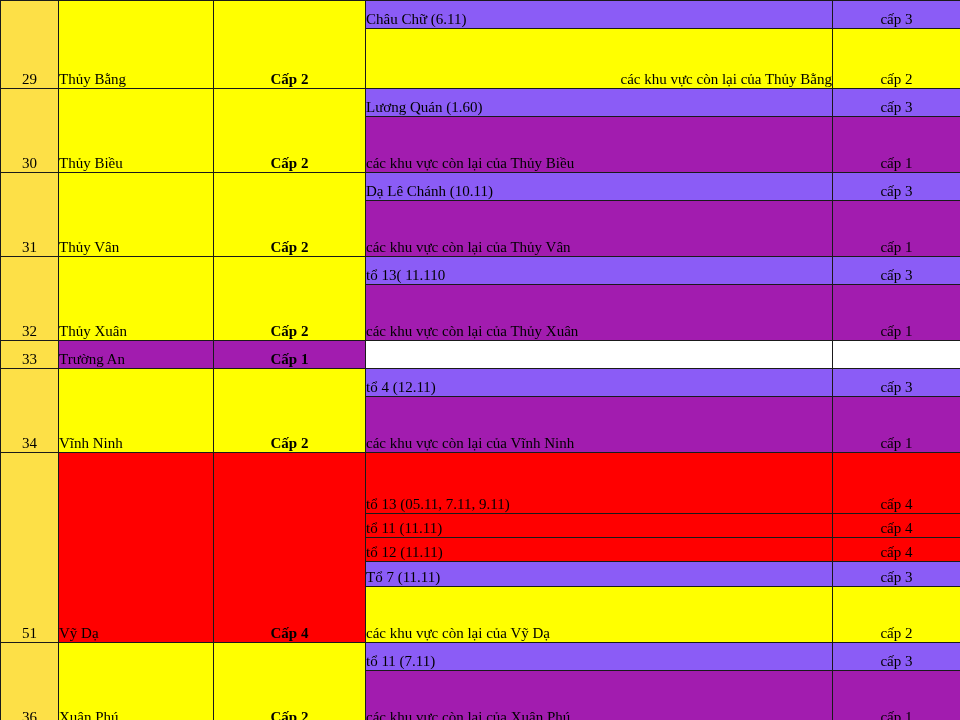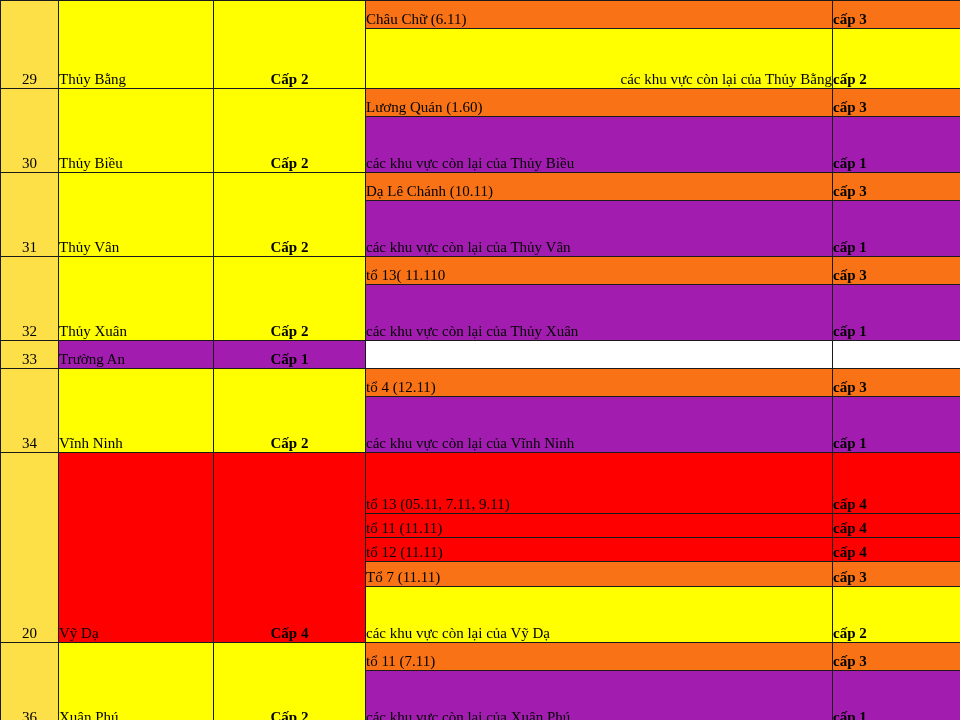--- a/index.html
+++ b/index.html
@@ -64,29 +64,28 @@
     text-align: left;
     vertical-align: bottom;
     padding-bottom: 2px;
   }
   td.area.center {
     text-align: right;
     padding-left: 0;
   }
   td.sub-level {
     padding-left: 42px;
-    text-align: left;
+    text-align: center;
     vertical-align: bottom;
     padding-bottom: 2px;
-    font-weight: bold;
   }
 
   
   .bg-yellow { background: #ffff00; }
-  .bg-orange { background: #f97316; }
+  .bg-orange { background: #8b5cf6; }
   .bg-green  { background: #a21caf; }
   .bg-red    { background: #ff0000; }
   .bg-white  { background: #ffffff; }
 </style>
 </head>
 <body>
 
 <table class="sheet">
   <colgroup>
     <col class="c-stt">
@@ -152,21 +151,21 @@
         <td class="ward-name bg-yellow" rowspan="2">Vĩnh Ninh</td>
         <td class="ward-level bg-yellow" rowspan="2">Cấp 2</td>
         <td class="area bg-orange">tổ 4 (12.11)</td>
         <td class="sub-level bg-orange">cấp 3</td>
       </tr>
       <tr style="height: 56px;">
         <td class="area bg-green">các khu vực còn lại của Vĩnh Ninh</td>
         <td class="sub-level bg-green">cấp 1</td>
       </tr>
       <tr style="height: 61px;">
-        <td class="stt bg-white" rowspan="5">20</td>
+        <td class="stt bg-white" rowspan="5">51</td>
         <td class="ward-name bg-red" rowspan="5">Vỹ Dạ</td>
         <td class="ward-level bg-red" rowspan="5">Cấp 4</td>
         <td class="area bg-red">tổ 13 (05.11, 7.11, 9.11)</td>
         <td class="sub-level bg-red">cấp 4</td>
       </tr>
       <tr style="height: 24px; padding-left: 48px;">
         <td class="area bg-red">tổ 11 (11.11)</td>
         <td class="sub-level bg-red">cấp 4</td>
       </tr>
       <tr style="height: 24px; margin-top: 21px;">

